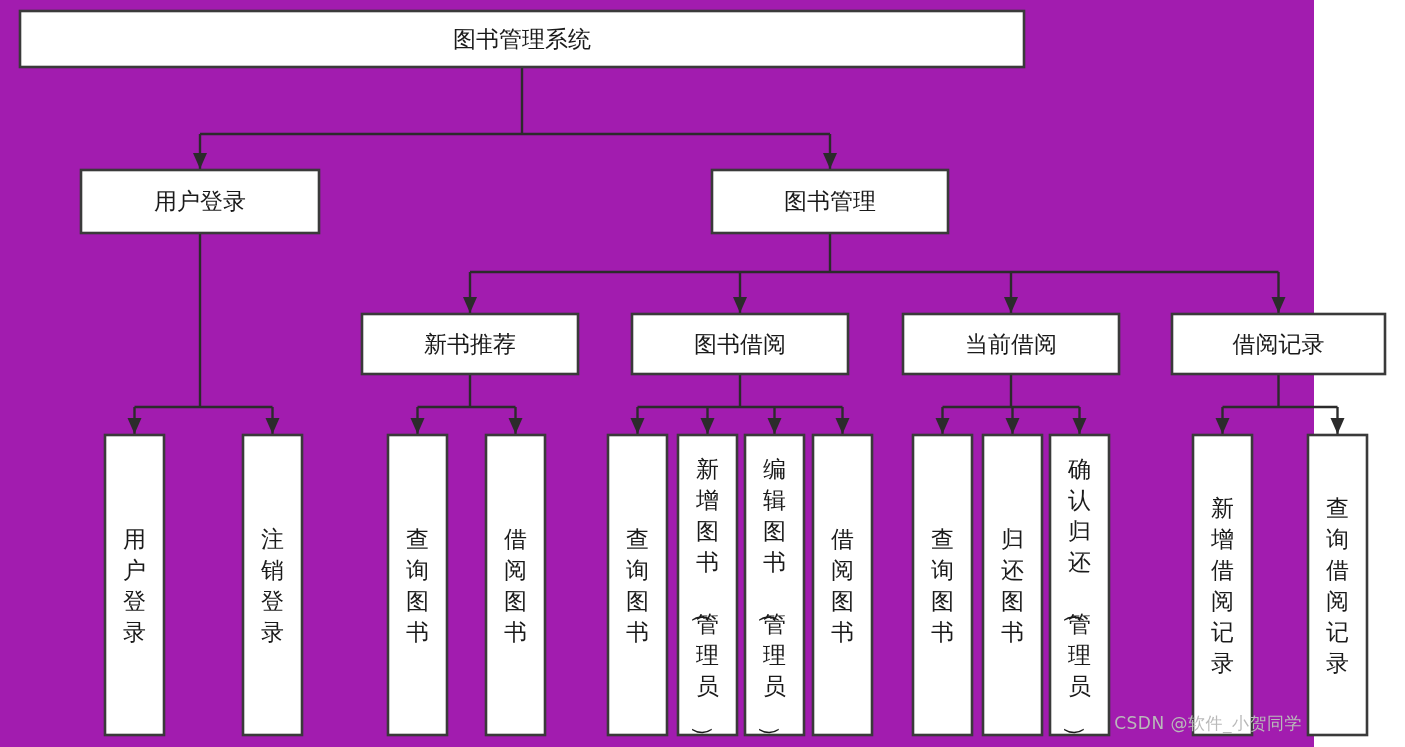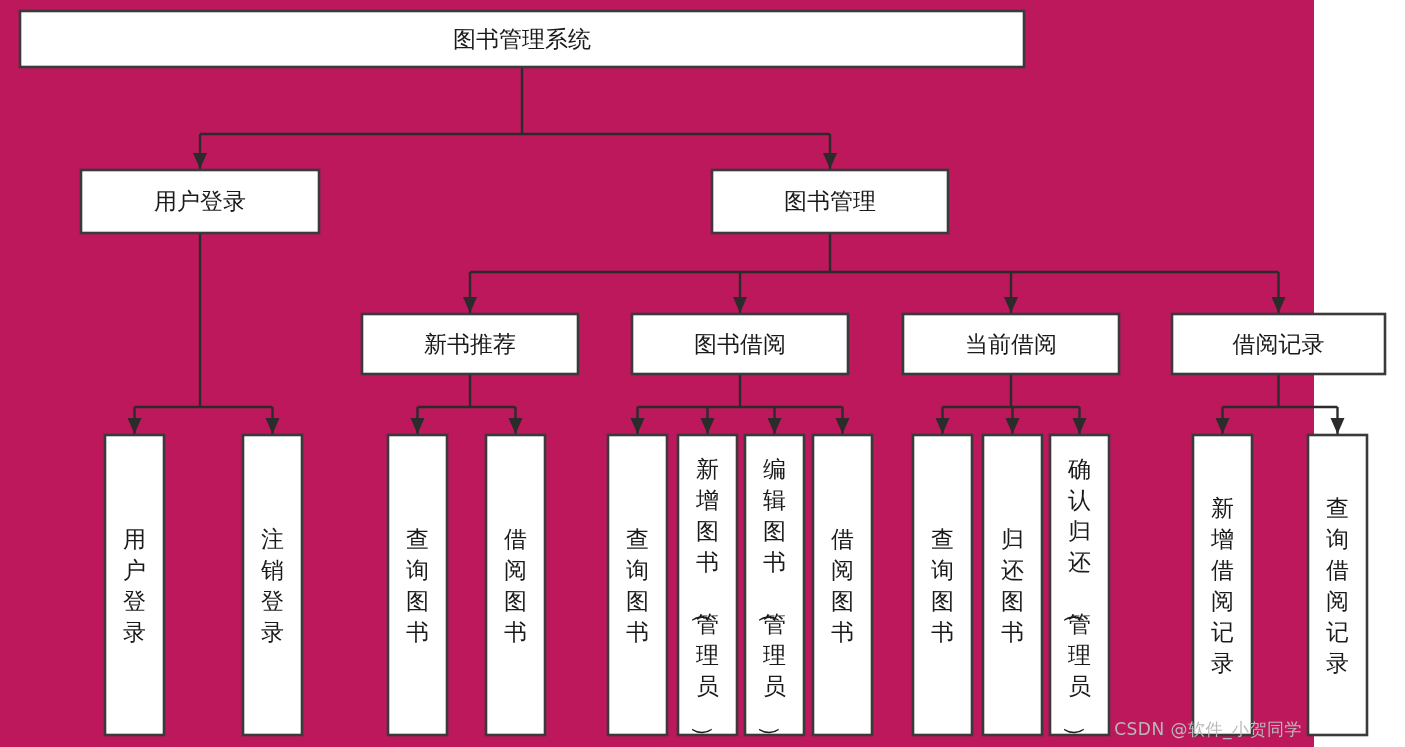--- a/index.html
+++ b/index.html
@@ -11,21 +11,21 @@
   body {
     width: 1405px;
     height: 747px;
     overflow: hidden;
     font-family: "DejaVu Sans", "Liberation Sans", sans-serif;
   }
   #diagram-root {
     position: relative;
     width: 1314px;
     height: 747px;
-    background: #be185d;
+    background: #a21caf;
   }
   svg.diagram-canvas {
     position: absolute;
     left: 0;
     top: 0;
     width: 1405px;
     height: 747px;
     display: block;
   }
   .node-box {
@@ -51,21 +51,21 @@
     stroke-width: 2.4;
     fill: none;
   }
   .arrow-head {
     fill: #2b2b2b;
     stroke: none;
   }
   .watermark-text {
     position: absolute;
     right: 12px;
-    bottom: 6px;
+    bottom: 12px;
     font-family: "DejaVu Sans", "Liberation Sans", sans-serif;
     font-size: 17px;
     color: #b9b9b9;
     white-space: nowrap;
     letter-spacing: 0.5px;
     user-select: none;
   }
 </style>
 </head>
 <body>

